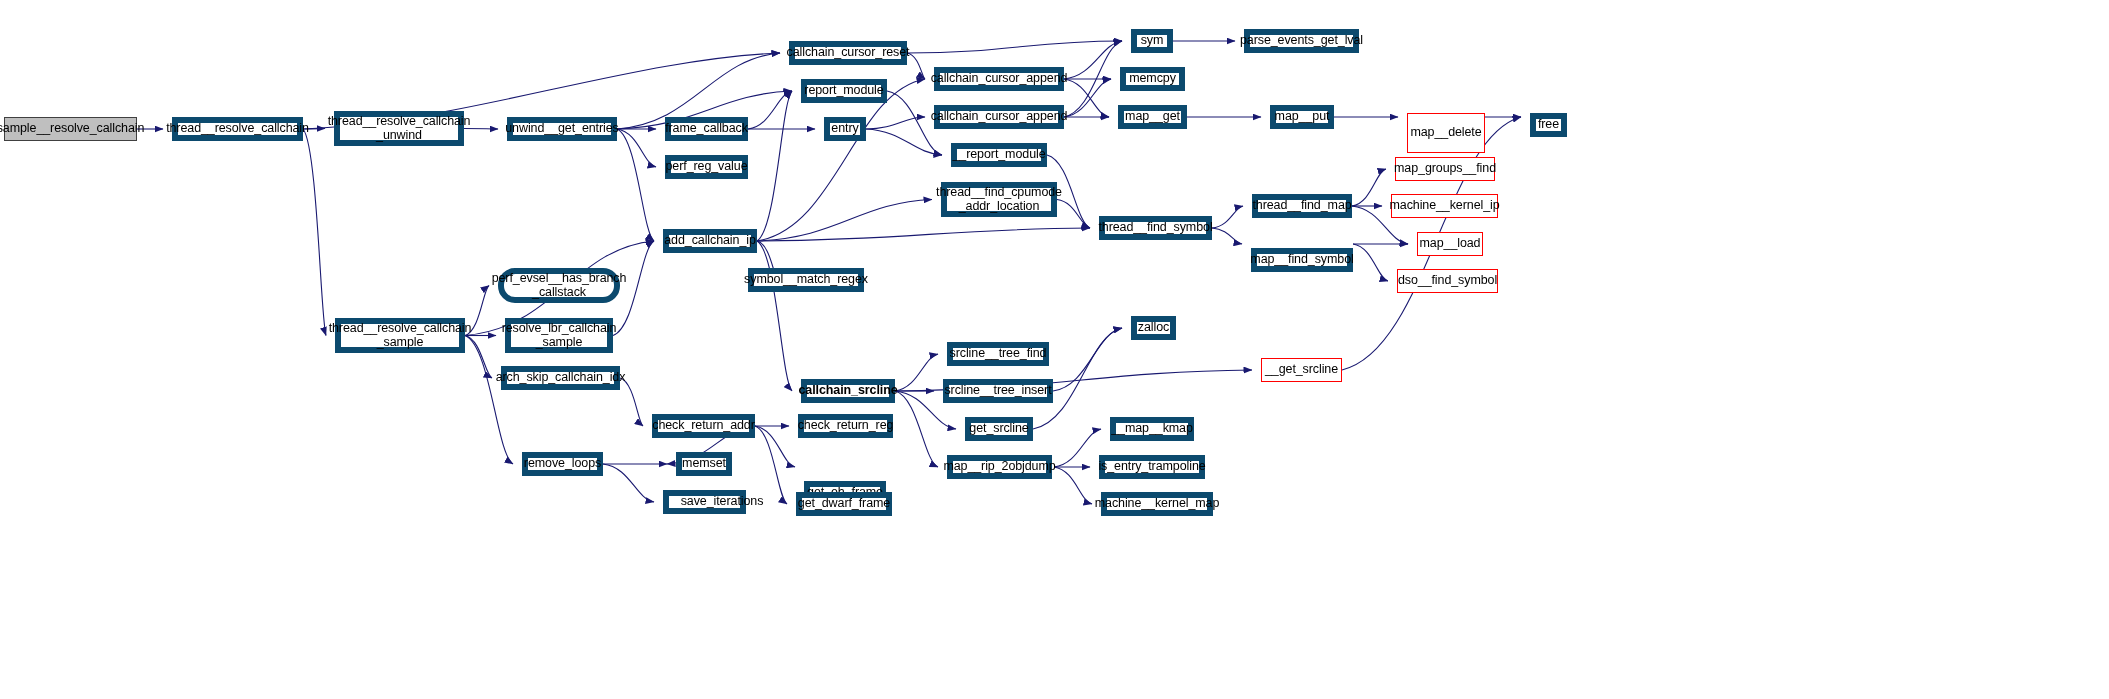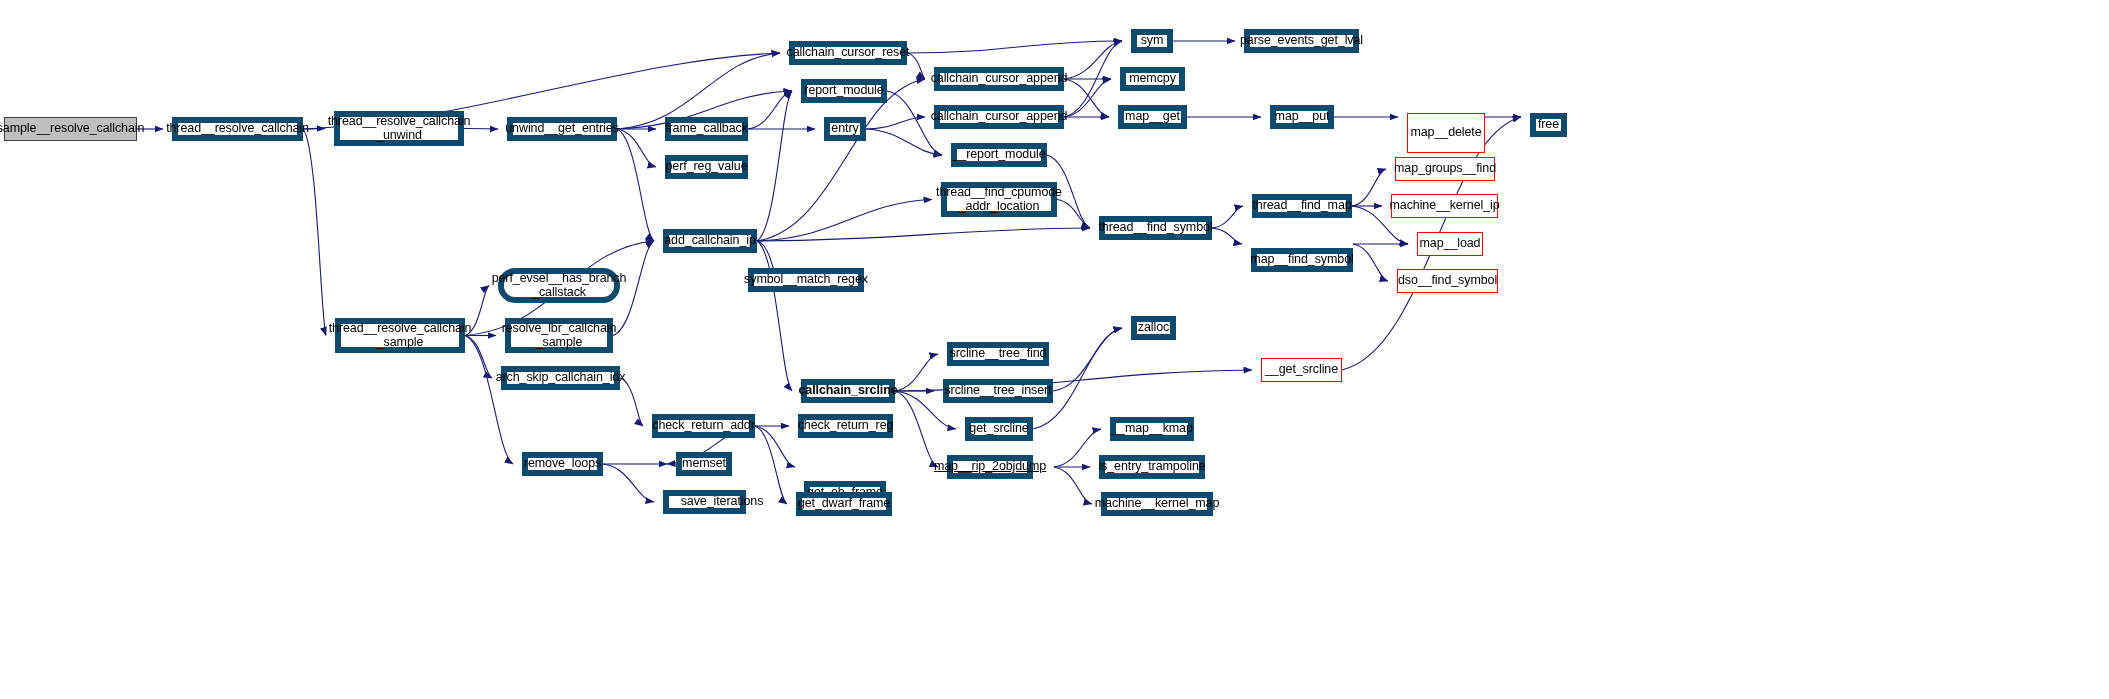--- a/index.html
+++ b/index.html
@@ -173,20 +173,20 @@
       <div class="node" style="left: 652px; top: 414px; width: 103px; height: 24px;">check_return_addr</div>
       <div class="node" style="left: 676px; top: 452px; width: 56px; height: 24px;">memset</div>
       <div class="node" style="left: 663px; top: 490px; width: 83px; height: 24px; padding-left: 35px;">save_iterations</div>
       <div class="node" style="left: 798px; top: 414px; width: 95px; height: 24px;">check_return_reg</div>
       <div class="node" style="left: 804px; top: 455px; width: 82px; height: 24px; margin-top: 26px;">get_eh_frame</div>
       <div class="node" style="left: 796px; top: 492px; width: 96px; height: 24px;">get_dwarf_frame</div>
       <div class="node" style="left: 801px; top: 379px; width: 94px; height: 24px; font-weight: bold;">callchain_srcline</div>
       <div class="node" style="left: 947px; top: 342px; width: 102px; height: 24px;">srcline__tree_find</div>
       <div class="node" style="left: 943px; top: 379px; width: 110px; height: 24px;">srcline__tree_insert</div>
       <div class="node" style="left: 965px; top: 417px; width: 68px; height: 24px;">get_srcline</div>
-      <div class="node" style="left: 947px; top: 455px; width: 86px; height: 24px; text-decoration: underline;">map__rip_2objdump</div>
+      <div class="node" style="left: 947px; top: 455px; width: 105px; height: 24px;">map__rip_2objdump</div>
       <div class="node" style="left: 1131px; top: 316px; width: 45px; height: 24px;">zalloc</div>
       <div class="node red" style="left: 1261px; top: 358px; width: 81px; height: 24px;">__get_srcline</div>
       <div class="node" style="left: 1110px; top: 417px; width: 84px; height: 24px;">__map__kmap</div>
       <div class="node" style="left: 1099px; top: 455px; width: 106px; height: 24px;">is_entry_trampoline</div>
       <div class="node" style="left: 1101px; top: 492px; width: 112px; height: 24px;">machine__kernel_map</div>
     </div>
 </div>
 
 </body></html>

